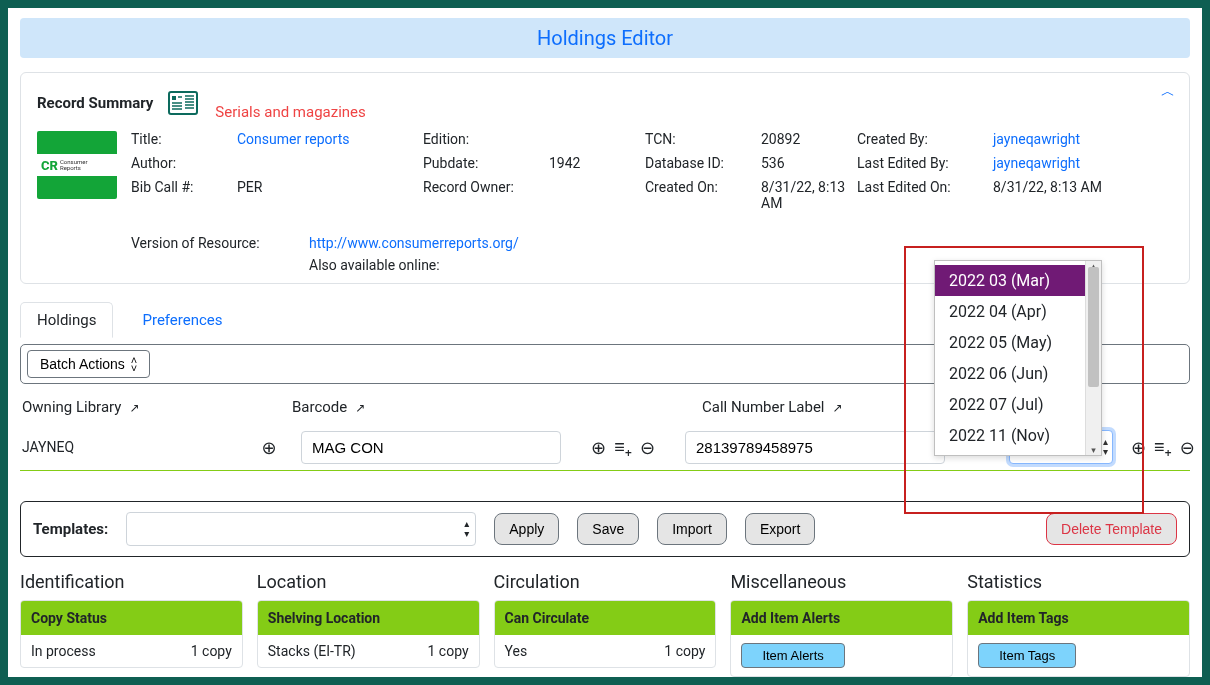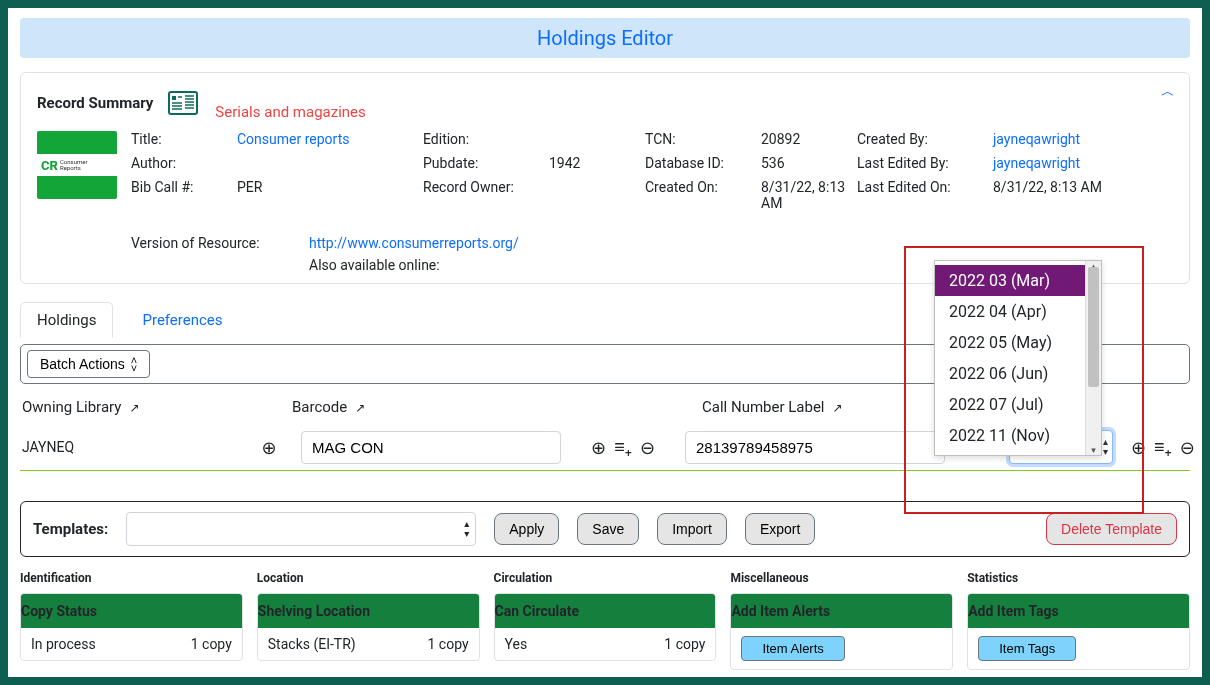--- a/index.html
+++ b/index.html
@@ -204,28 +204,28 @@
     cursor:pointer;
   }
   .btn-danger { color:#dc3545; border-color:#dc3545;}
   .spacer { flex:1; }
   .sections {
     display:grid;
     grid-template-columns: repeat(5, 1fr);
     gap: 14px;
     margin-top: 14px;
   }
-  .sec h3 { font-size: 12px; font-weight:700; margin-bottom:8px;}
+  .sec h3 { font-size: 18px; font-weight:400; margin-bottom:8px;}
   .sec-card {
     border:1px solid #dee2e6; border-radius:4px;
     overflow:hidden;
   }
   .sec-head {
-    background:#15803d;
-    padding: 9px 0;
+    background:#84cc16;
+    padding: 9px 10px;
     font-weight:700;
     font-size:14px;
   }
   .sec-body {
     padding: 8px 10px;
     display:flex; justify-content:space-between;
     font-size:14px;
   }
   .pill-btn {
     border:1px solid #6c757d; border-radius:4px;

